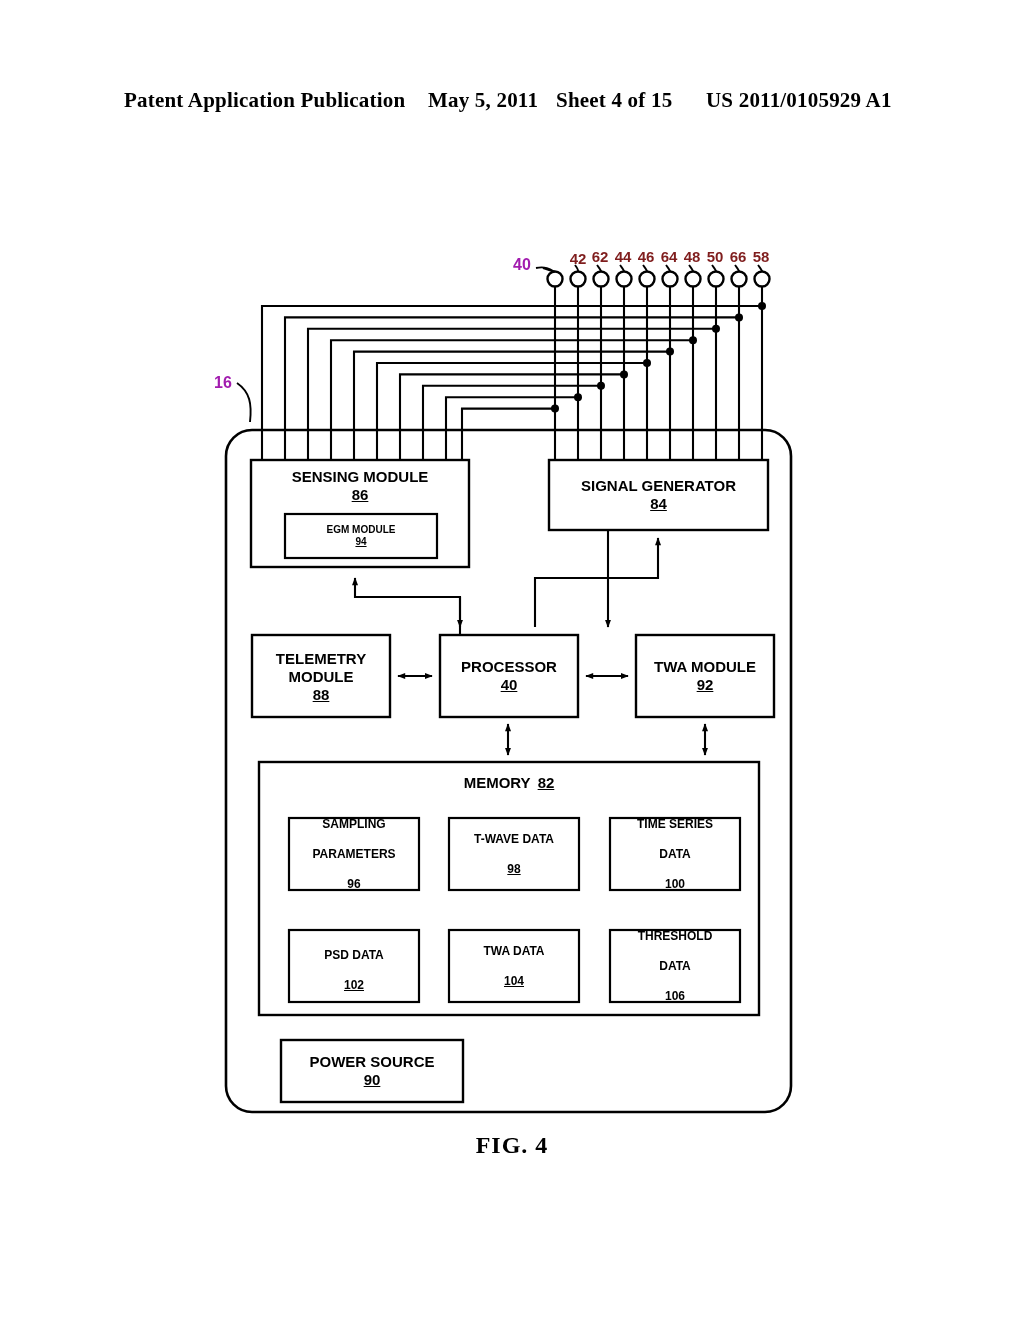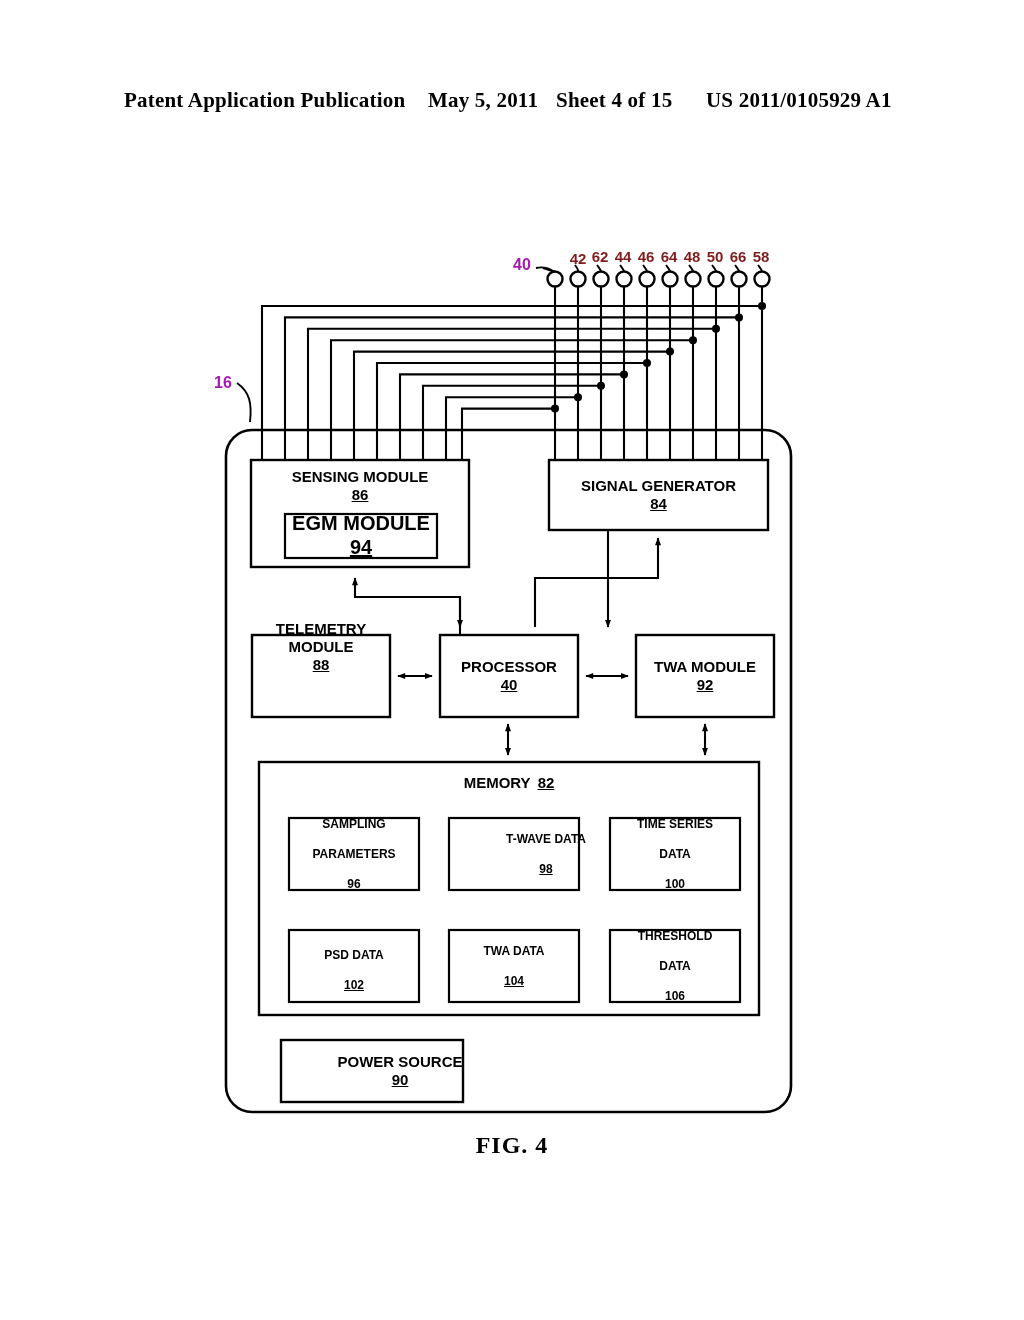--- a/index.html
+++ b/index.html
@@ -23,21 +23,21 @@
 
   
   #figure-svg{position:absolute;left:0;top:0;width:1024px;height:1320px;}
 
   
   .blabel{position:absolute;text-align:center;font-family:"Liberation Sans",sans-serif;
       font-weight:bold;color:#000;line-height:1.18;
       display:flex;flex-direction:column;align-items:center;justify-content:center;}
   .blabel .num{text-decoration:underline;}
   .t15{font-size:15px;}
-  .t14{font-size:20px;border-radius:15px;}
+  .t14{font-size:10px;border-radius:15px;}
   .t12{font-size:12px;gap:16px;}
   .inline-row{display:flex;flex-direction:row;align-items:center;gap:7px;}
 
   
   .refnum{position:absolute;font-family:"Liberation Sans",sans-serif;
       font-weight:bold;font-size:16px;color:#a21caf;}
   .termnum{position:absolute;font-family:"Liberation Sans",sans-serif;
       font-weight:bold;font-size:15px;color:#7f1d1d;text-align:center;width:26px;}
 </style>
 </head>
@@ -217,21 +217,21 @@
 <div class="blabel t14" style="left:285px;top:514px;width:152px;height:44px;">
   <span>EGM MODULE</span>
   <span class="num">94</span>
 </div>
 
 <div class="blabel t15" style="left:549px;top:460px;width:219px;height:70px;">
   <span>SIGNAL GENERATOR</span>
   <span class="num">84</span>
 </div>
 
-<div class="blabel t15" style="left:252px;top:606px;width:138px;height:82px;text-align:right;">
+<div class="blabel t15" style="left:252px;top:636px;width:138px;height:82px;text-align:right;">
   <span>TELEMETRY</span>
   <span>MODULE</span>
   <span class="num">88</span>
 </div>
 
 <div class="blabel t15" style="left:440px;top:635px;width:138px;height:82px;justify-content:center;">
   <span>PROCESSOR</span>
   <span class="num">40</span>
 </div>
 
@@ -245,21 +245,21 @@
     <span>MEMORY</span>
     <span class="num">82</span>
   </span>
 </div>
 
 <div class="blabel t12" style="left:289px;top:818px;width:130px;height:72px;">
   <span>SAMPLING</span>
   <span>PARAMETERS</span>
   <span class="num">96</span>
 </div>
-<div class="blabel t12" style="left:449px;top:818px;width:130px;height:72px;padding-left:32px;">
+<div class="blabel t12" style="left:449px;top:818px;width:130px;height:72px;">
   <span>T-WAVE DATA</span>
   <span class="num">98</span>
 </div>
 <div class="blabel t12" style="left:610px;top:818px;width:130px;height:72px;">
   <span>TIME SERIES</span>
   <span>DATA</span>
   <span class="num">100</span>
 </div>
 <div class="blabel t12" style="left:289px;top:930px;width:130px;height:80px;">
   <span>PSD DATA</span>
@@ -268,18 +268,18 @@
 <div class="blabel t12" style="left:449px;top:930px;width:130px;height:72px;">
   <span>TWA DATA</span>
   <span class="num">104</span>
 </div>
 <div class="blabel t12" style="left:610px;top:930px;width:130px;height:72px;">
   <span>THRESHOLD</span>
   <span>DATA</span>
   <span class="num">106</span>
 </div>
 
-<div class="blabel t15" style="left:281px;top:1040px;width:182px;height:62px;padding-left:28px;">
+<div class="blabel t15" style="left:281px;top:1040px;width:182px;height:62px;">
   <span>POWER SOURCE</span>
   <span class="num">90</span>
 </div>
 
 <div id="fig-caption">FIG. 4</div>
 
 </body></html>

